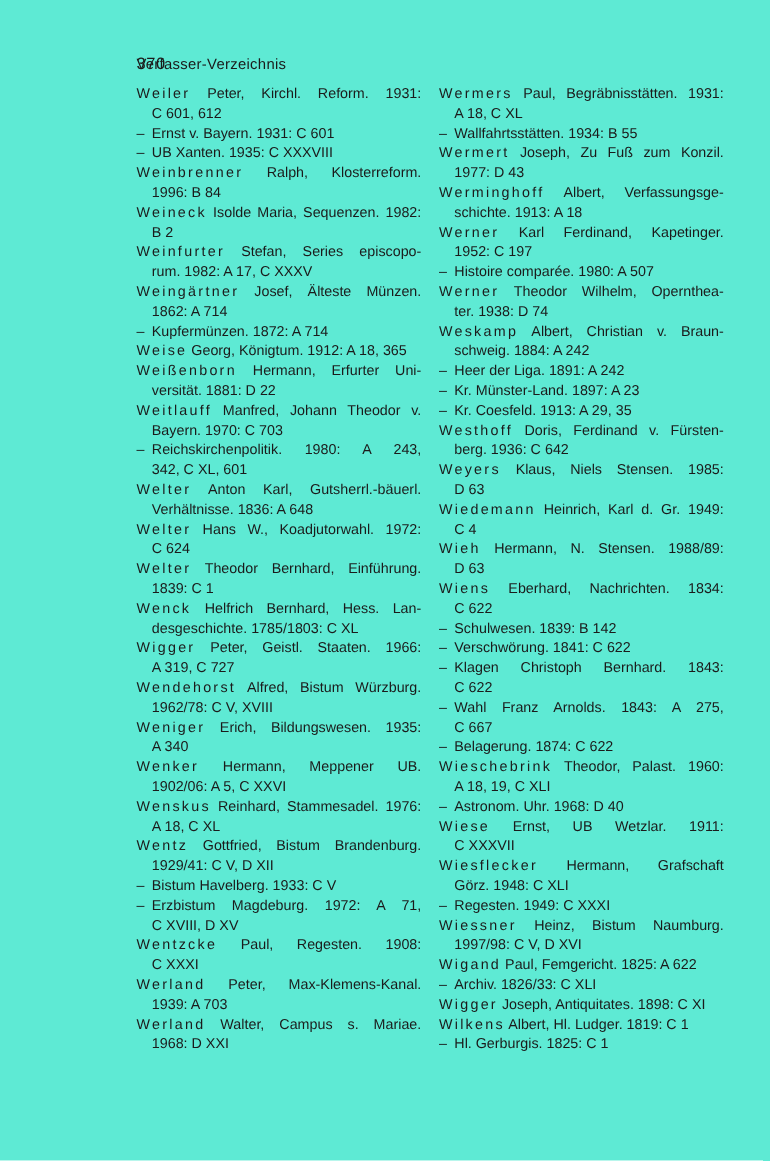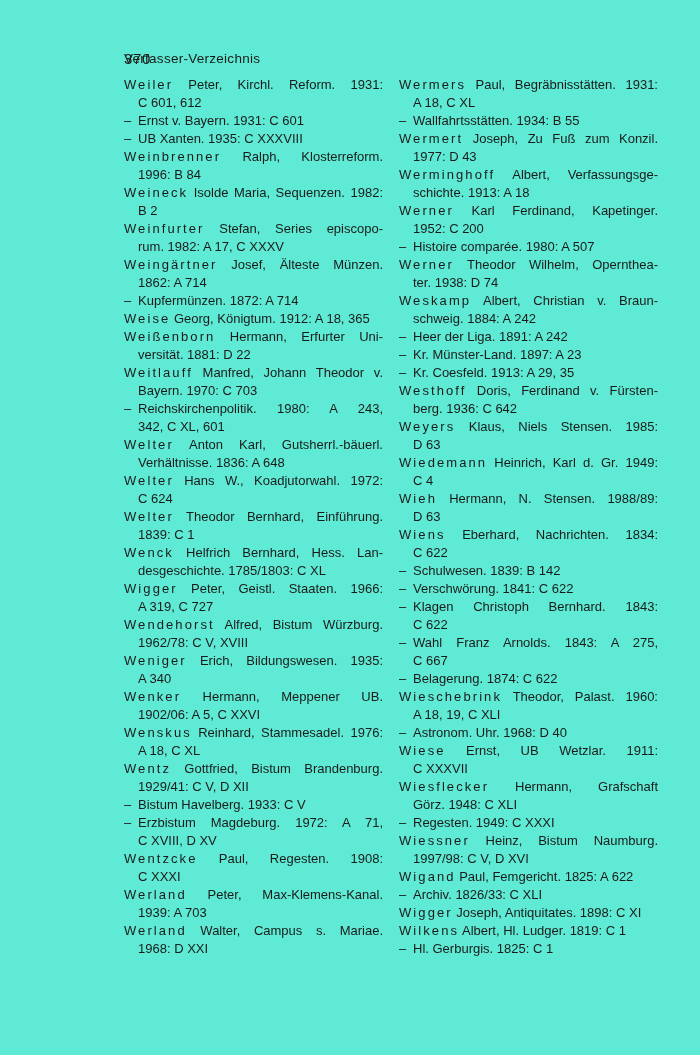--- a/index.html
+++ b/index.html
@@ -193,21 +193,21 @@
         <div class="entry">
           <div class="line"><span class="head">Wermert</span> Joseph, Zu Fuß zum Konzil.</div>
           <div class="line cont last">1977: D 43</div>
         </div>
         <div class="entry">
           <div class="line"><span class="head">Werminghoff</span> Albert, Verfassungsge-</div>
           <div class="line cont last">schichte. 1913: A 18</div>
         </div>
         <div class="entry">
           <div class="line"><span class="head">Werner</span> Karl Ferdinand, Kapetinger.</div>
-          <div class="line cont last">1952: C 200</div>
+          <div class="line cont last">1952: C 197</div>
         </div>
         <div class="entry">
           <div class="line last"><span class="dash">–</span>Histoire comparée. 1980: A 507</div>
         </div>
         <div class="entry">
           <div class="line"><span class="head">Werner</span> Theodor Wilhelm, Opernthea-</div>
           <div class="line cont last">ter. 1938: D 74</div>
         </div>
         <div class="entry">
           <div class="line"><span class="head">Weskamp</span> Albert, Christian v. Braun-</div>

